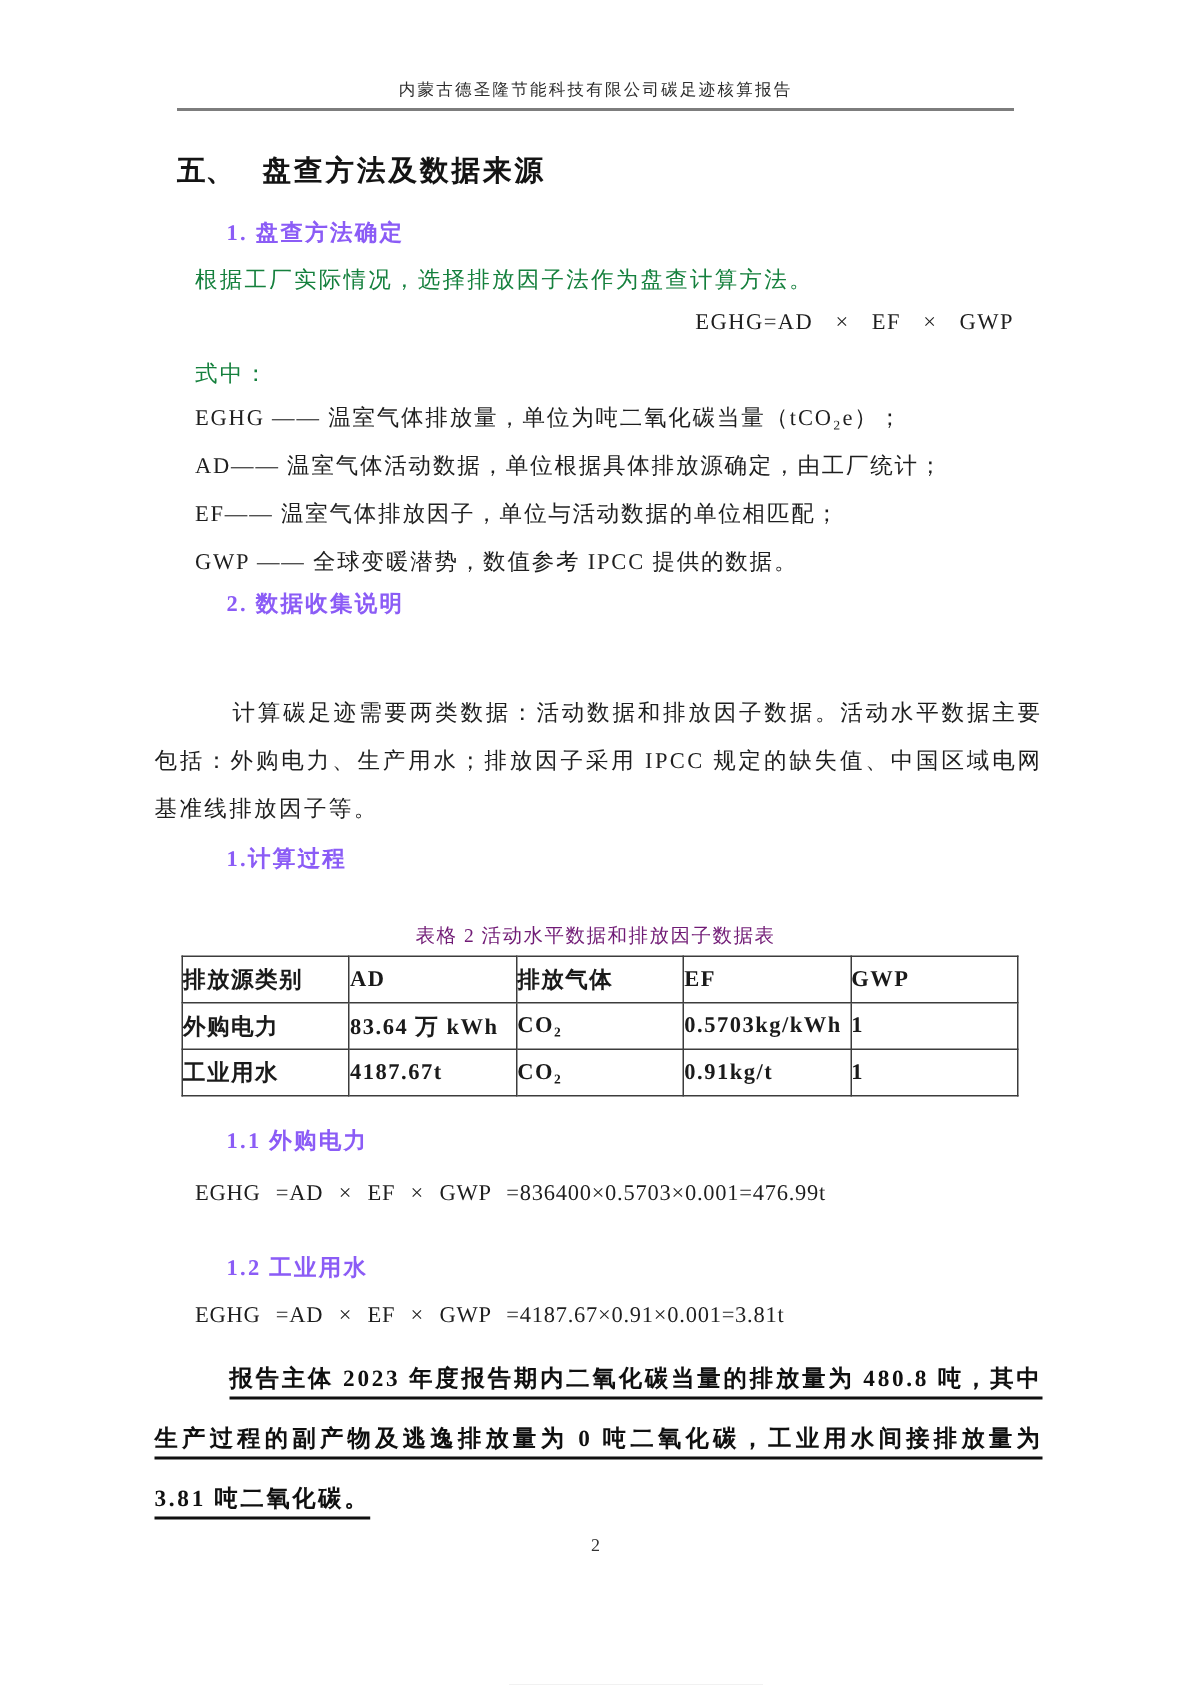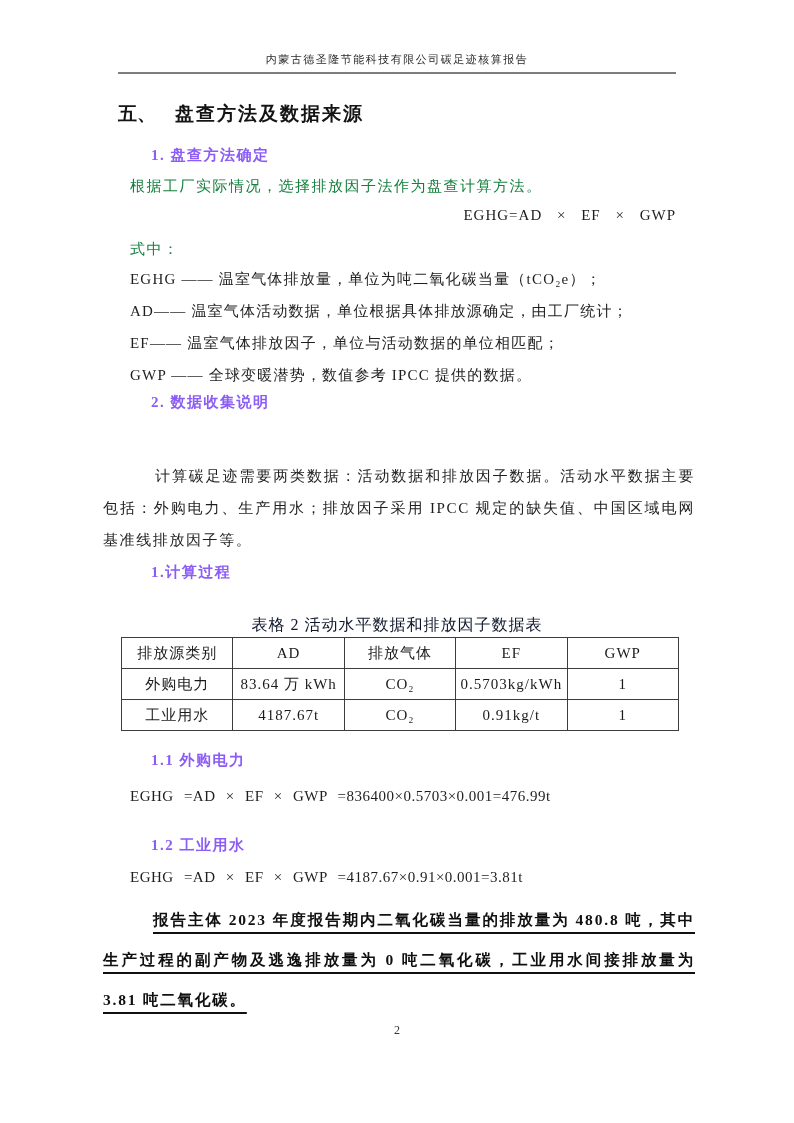--- a/index.html
+++ b/index.html
@@ -64,33 +64,33 @@
   .para-wide {
     left:103px; width:592px;
     font-size:15px; line-height:32px; letter-spacing:1.6px;
     text-align:justify; text-align-last:left;
     text-indent:52px; color:#1e1e1e;
   }
   .p2 { top:420px;margin-top:40px; }
 
   .table-caption {
     top:615px; left:118px; width:558px;
-    text-align:center; font-size:16px; letter-spacing:1px; color:#0f172a;
+    text-align:center; font-size:13px; letter-spacing:1px; color:#701a75;
   }
 
   table.data-table {
     top:637px; left:121px; width:558px;
     border-collapse:collapse; table-layout:fixed;
     position:absolute;
   }
   table.data-table th, table.data-table td {
     border:1.6px solid #3c3c3c;
     height:30px; padding:0;
-    text-align:center; vertical-align:middle;
-    font-size:15px; font-weight:normal; letter-spacing:1px; color:#1a1a1a;
+    text-align:left; vertical-align:middle;
+    font-size:15px; font-weight:bold; letter-spacing:1px; color:#1a1a1a;
   }
 
   .formula-calc {
     font-size:15px; letter-spacing:0.5px; word-spacing:6px;
     color:#1e1e1e; white-space:nowrap;
   }
   .f1 { top:788px; left:130px; }
   .f2 { top:869px; left:130px; }
 
   .conclusion {

